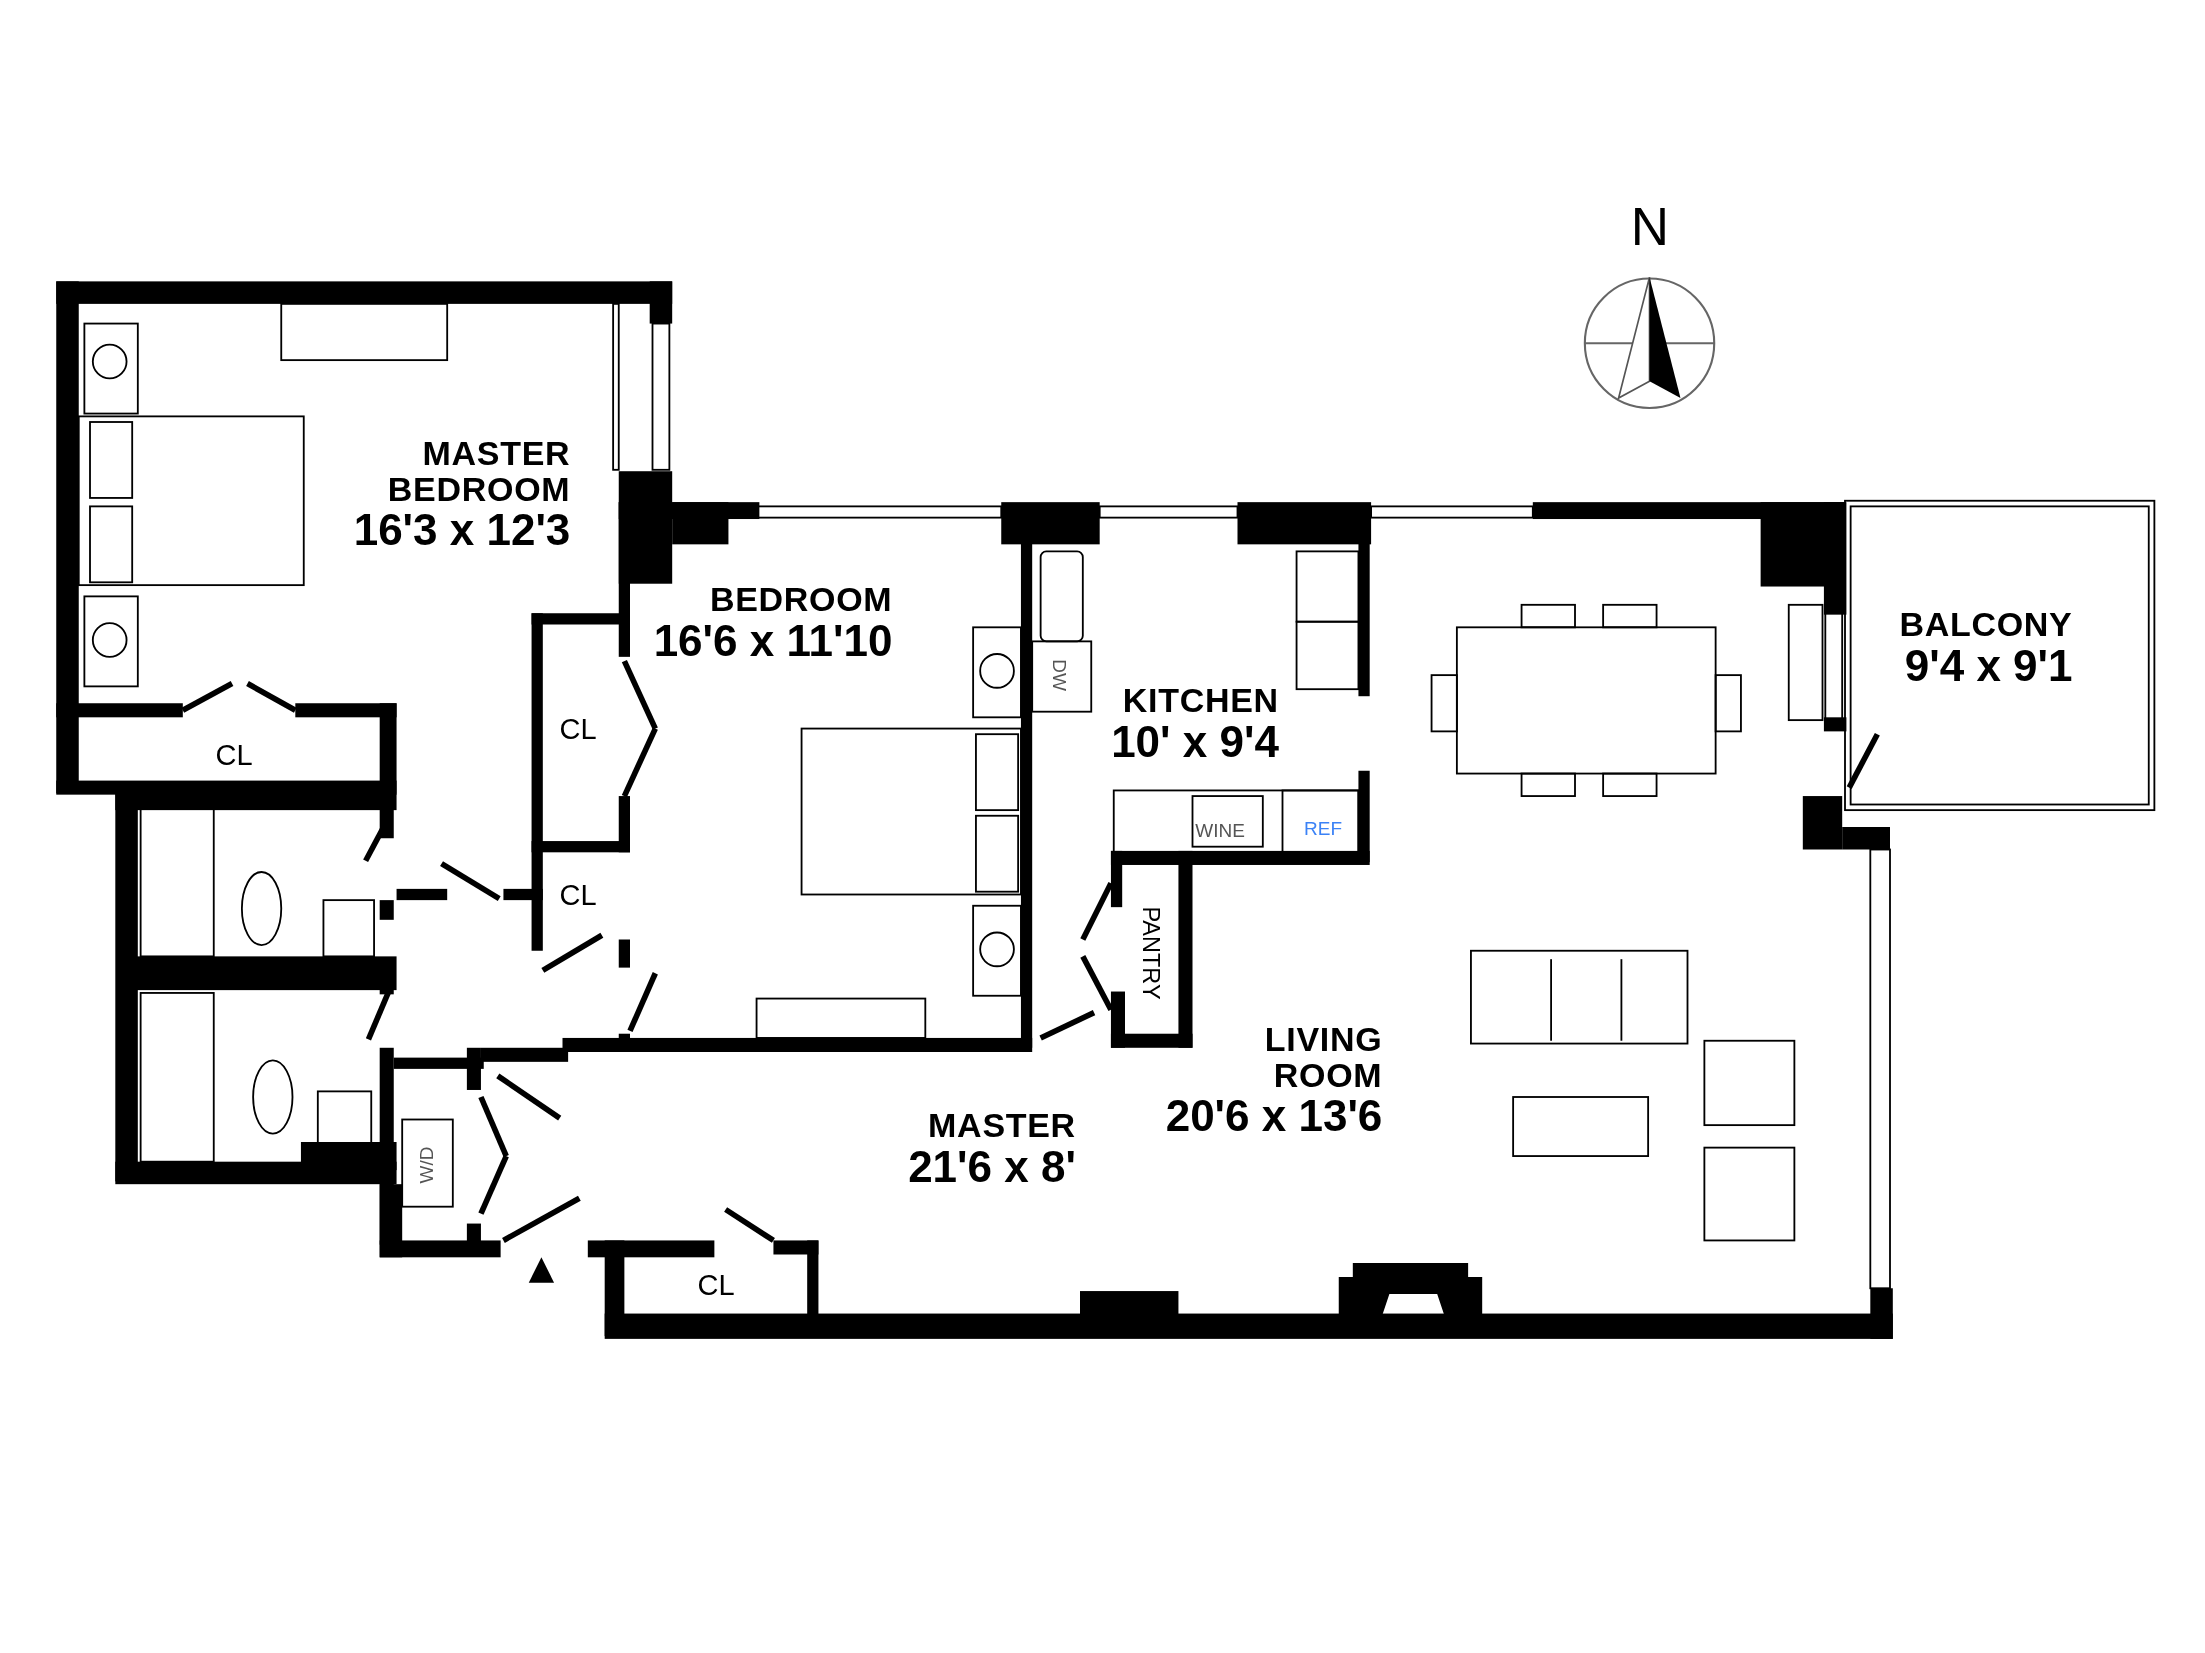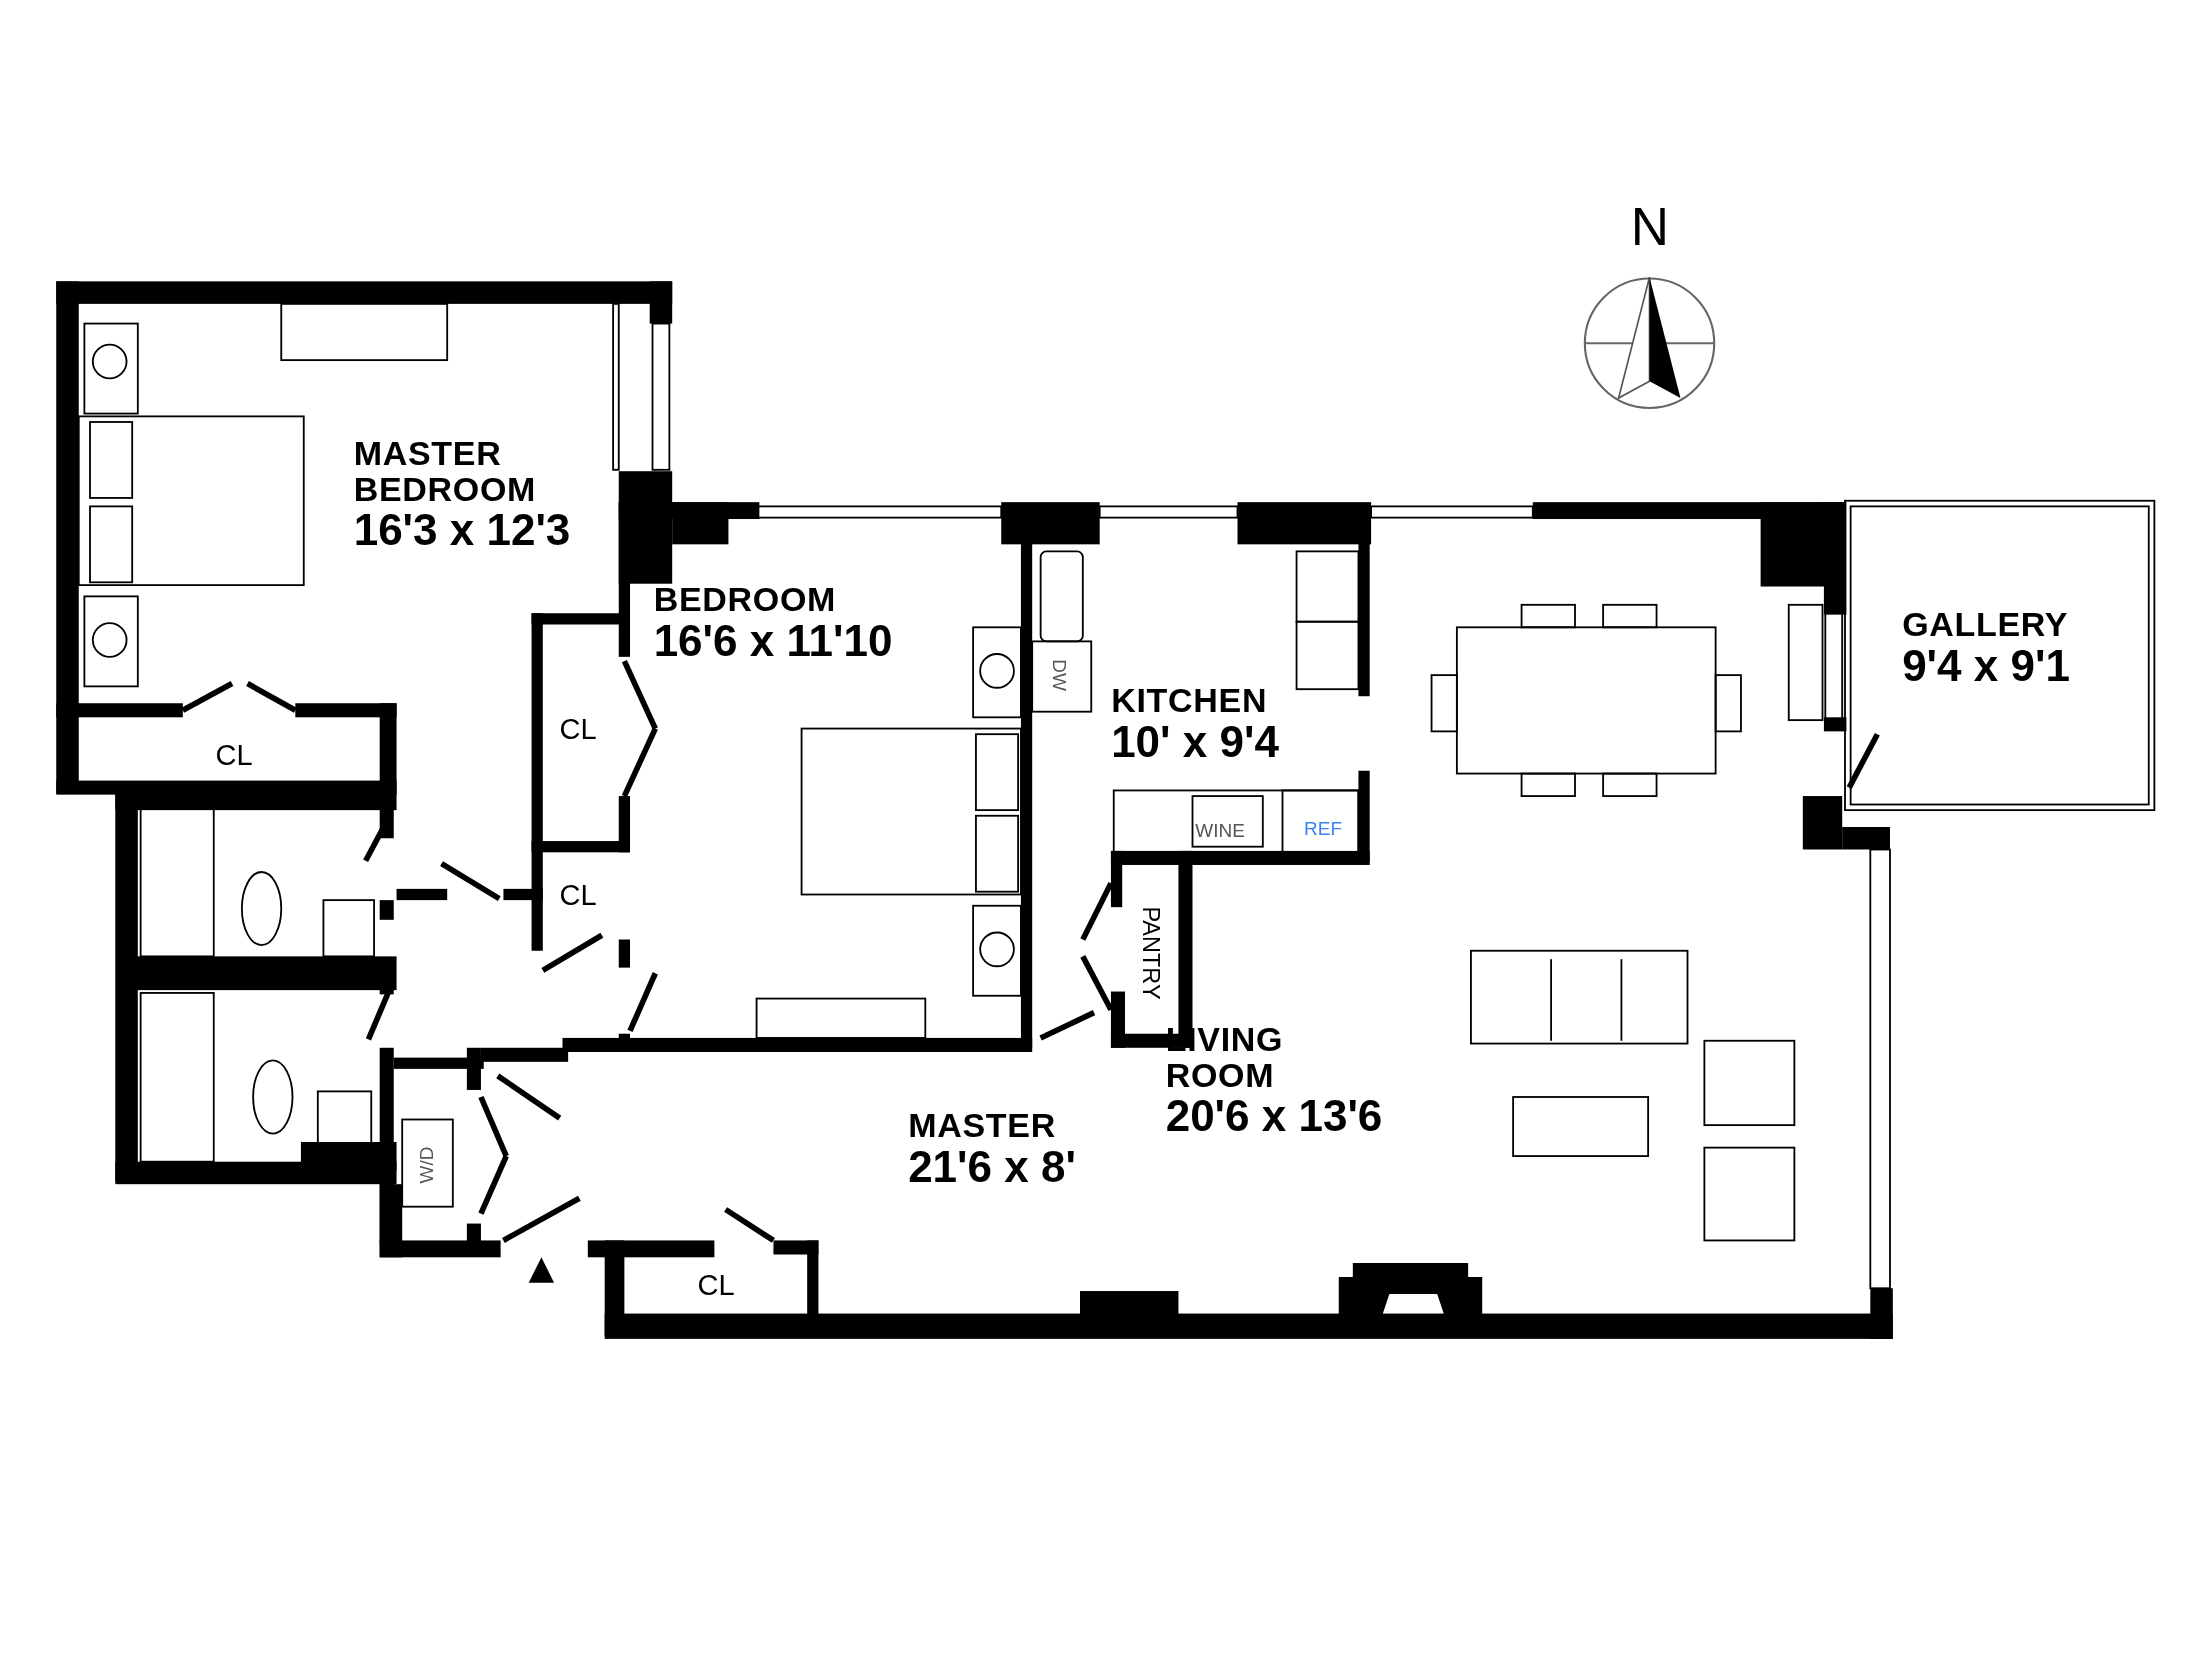--- a/index.html
+++ b/index.html
@@ -1,18 +1,18 @@
 <!DOCTYPE html>
 <html style="font-size:11.8px"><head>
 <meta charset="utf-8">
 <style>
   html,body{margin:0;padding:0;background:#fff;}
   #stage{position:relative;width:2205px;height:1654px;background:#fff;overflow:hidden;}
   #plan{position:absolute;left:0;top:0;width:2205px;height:1654px;}
-  .lbl{position:absolute;transform:translate(-50%,-50%);text-align:left;font-family:"Liberation Sans",sans-serif;font-weight:bold;color:#000;line-height:1.05;white-space:nowrap;}
+  .lbl{position:absolute;transform:translate(-50%,-50%);text-align:right;font-family:"Liberation Sans",sans-serif;font-weight:bold;color:#000;line-height:1.05;white-space:nowrap;}
   .lbl .nm{display:block;font-size:34px;letter-spacing:0.7px;}
   .lbl .dim{display:block;font-size:44px;}
   .sm{position:absolute;transform:translate(-50%,-50%);font-family:"Liberation Sans",sans-serif;color:#000;font-size:29px;white-space:nowrap;}
   .tiny{position:absolute;transform:translate(-50%,-50%);font-family:"Liberation Sans",sans-serif;color:#555;font-size:19px;white-space:nowrap;}
   .north{position:absolute;transform:translate(-50%,-50%);font-family:"Liberation Sans",sans-serif;font-size:53px;color:#000;}
 </style>
 </head>
 <body>
 
 <div id="stage">
@@ -193,21 +193,21 @@
 </div>
 <div class="lbl" style="left:773px;top:623px">
   <span class="nm">BEDROOM</span>
   <span class="dim">16'6 x 11'10</span>
 </div>
 <div class="lbl" style="left:1195px;top:724px">
   <span class="nm">KITCHEN</span>
   <span class="dim">10' x 9'4</span>
 </div>
 <div class="lbl" style="left:1986px;top:648px">
-  <span class="nm">GALLERY</span>
+  <span class="nm">BALCONY</span>
   <span class="dim">9'4 x 9'1</span>
 </div>
 <div class="lbl" style="left:1274px;top:1081px">
   <span class="nm">LIVING</span>
   <span class="nm">ROOM</span>
   <span class="dim">20'6 x 13'6</span>
 </div>
 <div class="lbl" style="left:992px;top:1149px">
   <span class="nm">MASTER</span>
   <span class="dim">21'6 x 8'</span>

